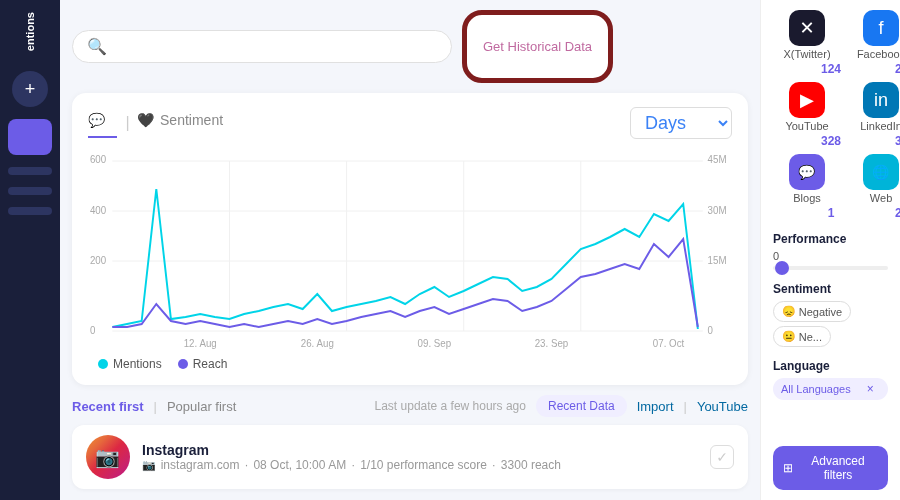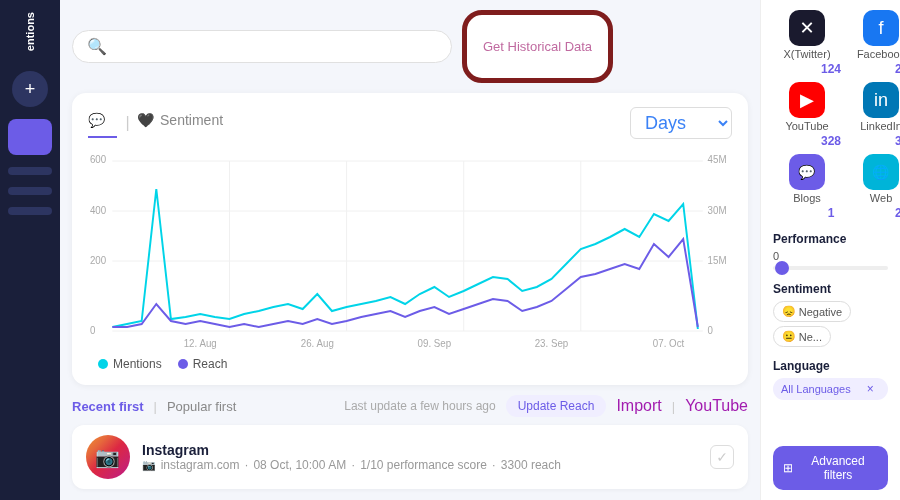--- a/index.html
+++ b/index.html
@@ -188,22 +188,22 @@
     .update-data-btn {
       background: #f0eeff;
       color: #6c5ce7;
       border: none;
       border-radius: 12px;
       padding: 4px 12px;
       font-size: 12px;
       cursor: pointer;
     }
     .import-btn, .export-btn {
-      color: #a21caf;
-      font-size: 16px;
+      color: #0369a1;
+      font-size: 13px;
       cursor: pointer;
     }
 
     
     .post-card {
       background: #fff;
       border-radius: 12px;
       padding: 10px 14px;
       box-shadow: 0 1px 4px rgba(0,0,0,0.05);
       display: flex;
@@ -444,21 +444,21 @@
         <span>Reach</span>
       </div>
     </div>
   </div>
 
   <div class="bottom-row">
     <span class="sort-btn">Recent first</span>
     <span class="sort-sep">|</span>
     <span class="sort-btn2">Popular first</span>
     <span class="last-update">Last update a few hours ago</span>
-    <button class="update-data-btn">Update Reach</button>
+    <button class="update-data-btn">Recent Data</button>
     <span class="import-btn">Import</span>
     <span class="sort-sep">|</span>
     <span class="export-btn">YouTube</span>
   </div>
 
   <div class="post-card">
     <div class="post-avatar">📷</div>
     <div class="post-content">
       <div class="post-name">Instagram</div>
       <div class="post-meta">

